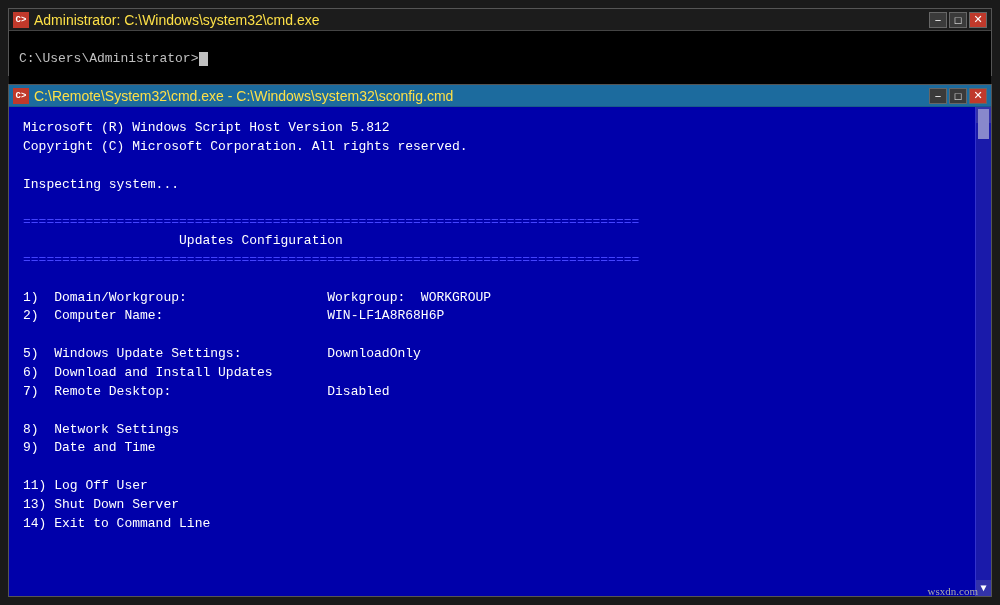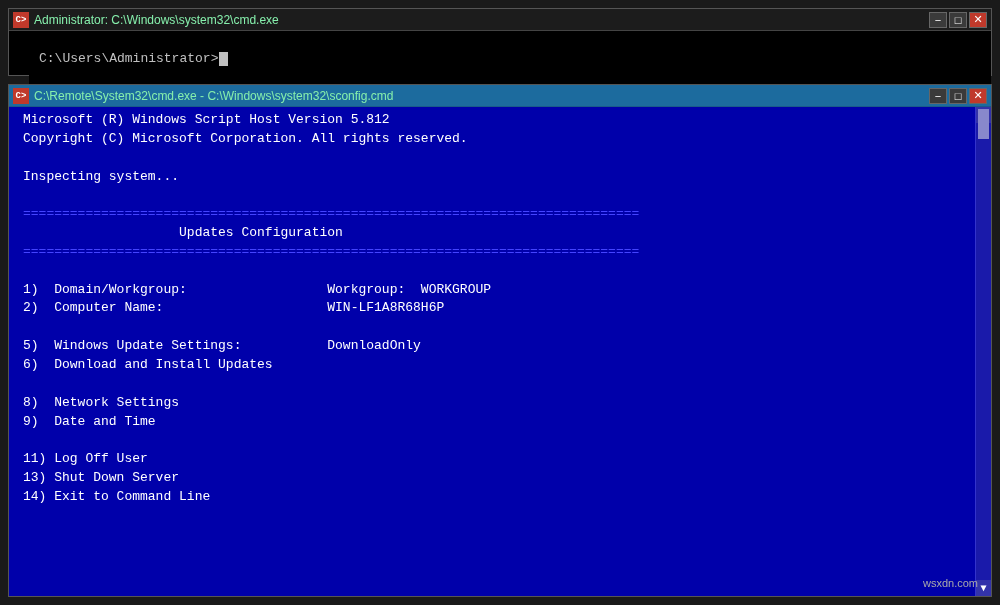--- a/index.html
+++ b/index.html
@@ -46,22 +46,22 @@
       background: #c0392b;
       display: flex;
       align-items: center;
       justify-content: center;
       font-size: 9px;
       color: white;
       font-weight: bold;
     }
 
     .titlebar-title {
-      color: #86efac;
-      font-size: 12px;
+      color: #fde047;
+      font-size: 14px;
       font-family: 'Segoe UI', Arial, sans-serif;
     }
 
     .titlebar-buttons {
       display: flex;
       gap: 2px;
     }
 
     .tb-btn {
       width: 18px;
@@ -80,21 +80,20 @@
     .tb-btn.close { background: #c0392b; }
 
     .window-content-top {
       background: #000;
       color: #c0c0c0;
       font-size: 14px;
       padding: 7px 10px;
       height: 56px;
       display: flex;
       align-items: center;
-      margin-left: 20px;
     }
 
     
     .window-bottom {
       position: absolute;
       top: 84px;
       left: 8px;
       right: 8px;
       bottom: 8px;
       background: #0000aa;
@@ -107,21 +106,21 @@
     }
 
     .window-bottom .titlebar-icon {
       background: #c0392b;
     }
 
     .window-content-bottom {
       background: #0000aa;
       color: #fff;
       font-size: 13px;
-      padding: 4px 14px;
+      padding: 12px 14px;
       height: calc(100% - 22px);
       overflow: hidden;
       position: relative;
     }
 
     .scrollbar {
       position: absolute;
       right: 0;
       top: 0;
       bottom: 0;
@@ -161,25 +160,25 @@
       font-family: 'Courier New', Courier, monospace;
       font-size: 13px;
     }
 
     .separator-line {
       color: #4444ff;
     }
 
     .watermark {
       position: absolute;
-      bottom: 16px;
+      bottom: 8px;
       right: 22px;
       color: #aaa;
       font-size: 11px;
-      font-family: Liberation Sans, sans-serif;
+      font-family: Liberation Serif, serif;
     }
   </style>
 </head>
 <body>
 
 <div class="window-top">
   <div class="titlebar">
     <div class="titlebar-left">
       <div class="titlebar-icon">
         <span>C&gt;</span>
@@ -220,20 +219,21 @@
     <div class="console-line">&nbsp;</div>
     <div class="console-line separator-line">===============================================================================</div>
     <div class="console-line">                    Updates Configuration</div>
     <div class="console-line separator-line">===============================================================================</div>
     <div class="console-line">&nbsp;</div>
     <div class="console-line">1)  Domain/Workgroup:                  Workgroup:  WORKGROUP</div>
     <div class="console-line">2)  Computer Name:                     WIN-LF1A8R68H6P</div>
     <div class="console-line">&nbsp;</div>
     <div class="console-line">5)  Windows Update Settings:           DownloadOnly</div>
     <div class="console-line">6)  Download and Install Updates</div>
+    <div class="console-line">7)  Remote Desktop:                    Disabled</div>
     <div class="console-line">&nbsp;</div>
     <div class="console-line">8)  Network Settings</div>
     <div class="console-line">9)  Date and Time</div>
     <div class="console-line">&nbsp;</div>
     <div class="console-line">11) Log Off User</div>
     <div class="console-line">13) Shut Down Server</div>
     <div class="console-line">14) Exit to Command Line</div>
 
     <div class="scrollbar">
       <div class="scrollbar-arrow top">▲</div>

